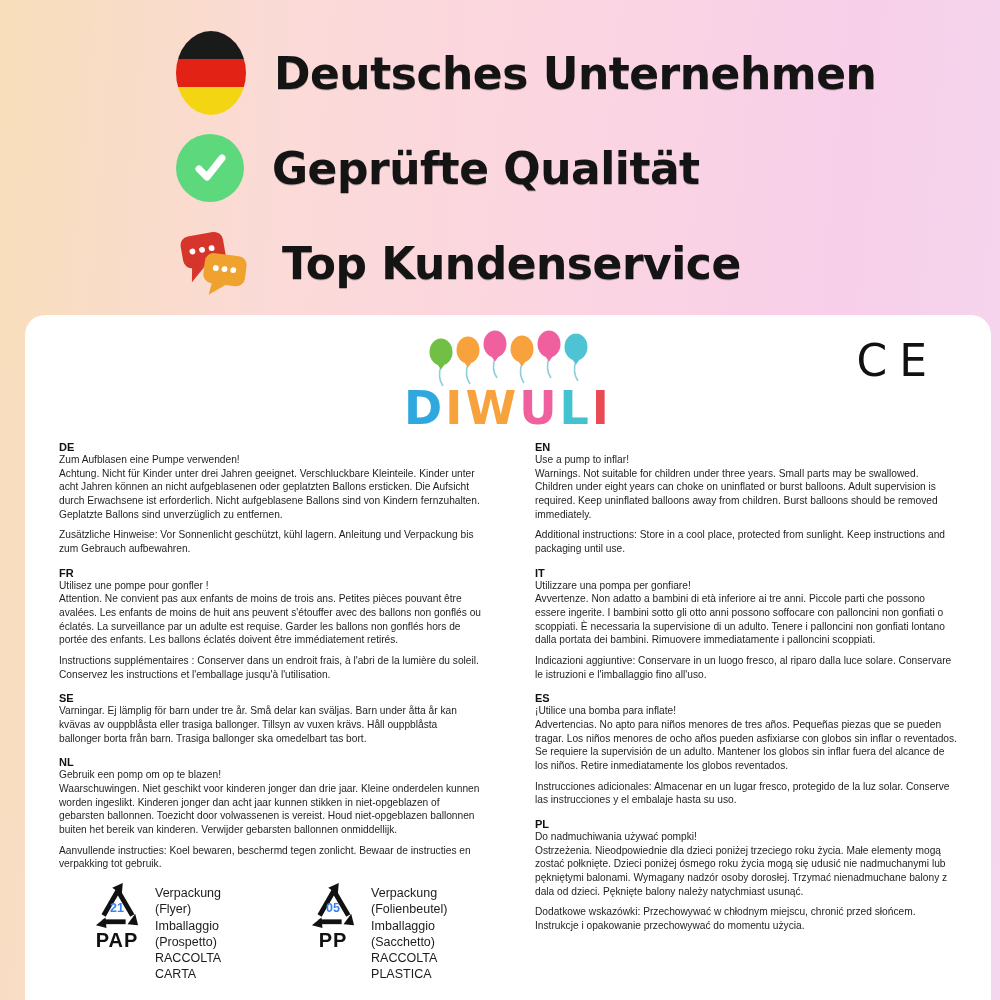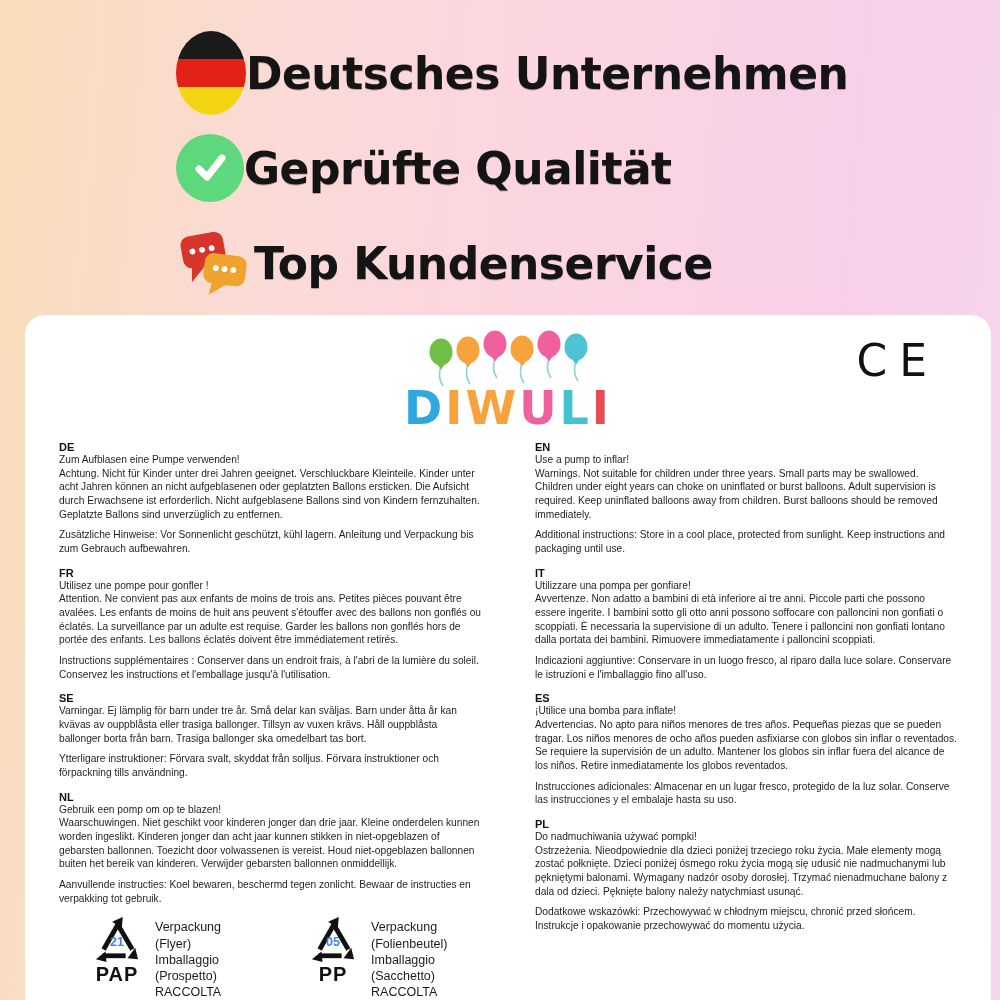--- a/index.html
+++ b/index.html
@@ -4,21 +4,21 @@
 <style>
   * { margin:0; padding:0; box-sizing:border-box; }
   html,body { width:1000px; height:1000px; overflow:hidden; }
   body {
     font-family:"Liberation Sans", sans-serif;
     background:linear-gradient(95deg,#f8deba 0%,#fbdad8 28%,#fbd5e2 55%,#f8cfe9 80%,#f4d6ee 100%);
   }
 
   
   .features { padding:30px 0 0 176px; }
-  .feature { display:flex; align-items:center; height:86px; margin-bottom:9px; }
+  .feature { display:flex; align-items:center; gap:28px; height:86px; margin-bottom:9px; }
   .feature-label {
     font-family:"DejaVu Sans", sans-serif;
     font-weight:800; font-size:44px; color:#141414; letter-spacing:-0.5px;
     text-shadow:0 1px 0 rgba(0,0,0,.25);
     white-space:nowrap;
   }
   .flag-de {
     width:70px; height:84px; border-radius:50%;
     background:linear-gradient(#1a1a1a 0 33.4%, #e22214 33.4% 66.7%, #f4d514 66.7% 100%);
     flex:none;
@@ -198,21 +198,20 @@
       </div>
       <div class="lang-block">
         <div class="lang-code">FR</div>
         <div class="lang-text">Utilisez une pompe pour gonfler !</div>
         <div class="lang-text">Attention. Ne convient pas aux enfants de moins de trois ans. Petites pièces pouvant être avalées. Les enfants de moins de huit ans peuvent s'étouffer avec des ballons non gonflés ou éclatés. La surveillance par un adulte est requise. Garder les ballons non gonflés hors de portée des enfants. Les ballons éclatés doivent être immédiatement retirés.</div>
         <div class="lang-text lang-extra">Instructions supplémentaires : Conserver dans un endroit frais, à l'abri de la lumière du soleil. Conservez les instructions et l'emballage jusqu'à l'utilisation.</div>
       </div>
       <div class="lang-block">
         <div class="lang-code">SE</div>
         <div class="lang-text">Varningar. Ej lämplig för barn under tre år. Små delar kan sväljas. Barn under åtta år kan kvävas av ouppblåsta eller trasiga ballonger. Tillsyn av vuxen krävs. Håll ouppblåsta ballonger borta från barn. Trasiga ballonger ska omedelbart tas bort.</div>
-        <div class="lang-text lang-extra">Ytterligare instruktioner: Förvara svalt, skyddat från solljus. Förvara instruktioner och förpackning tills användning.</div>
       </div>
       <div class="lang-block">
         <div class="lang-code">NL</div>
         <div class="lang-text">Gebruik een pomp om op te blazen!</div>
         <div class="lang-text">Waarschuwingen. Niet geschikt voor kinderen jonger dan drie jaar. Kleine onderdelen kunnen worden ingeslikt. Kinderen jonger dan acht jaar kunnen stikken in niet-opgeblazen of gebarsten ballonnen. Toezicht door volwassenen is vereist. Houd niet-opgeblazen ballonnen buiten het bereik van kinderen. Verwijder gebarsten ballonnen onmiddellijk.</div>
         <div class="lang-text lang-extra">Aanvullende instructies: Koel bewaren, beschermd tegen zonlicht. Bewaar de instructies en verpakking tot gebruik.</div>
       </div>
 
       <div class="recycle-row">
         <div class="recycle-item">

